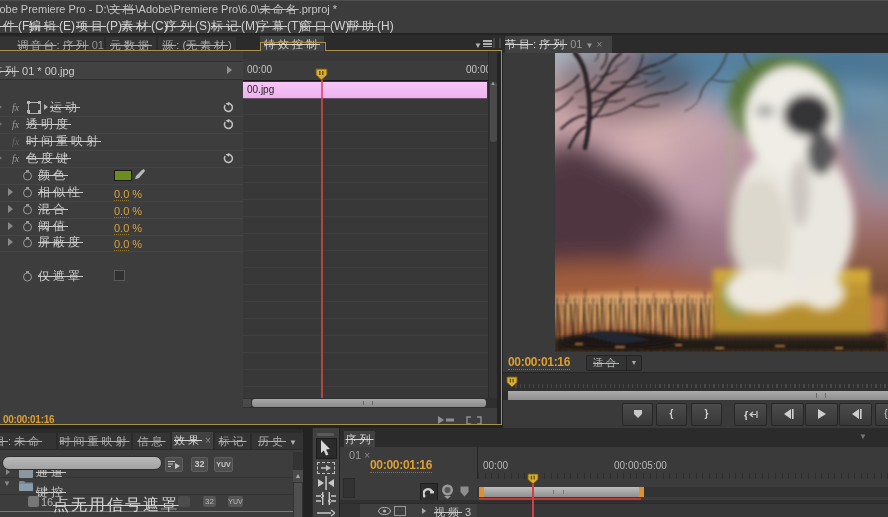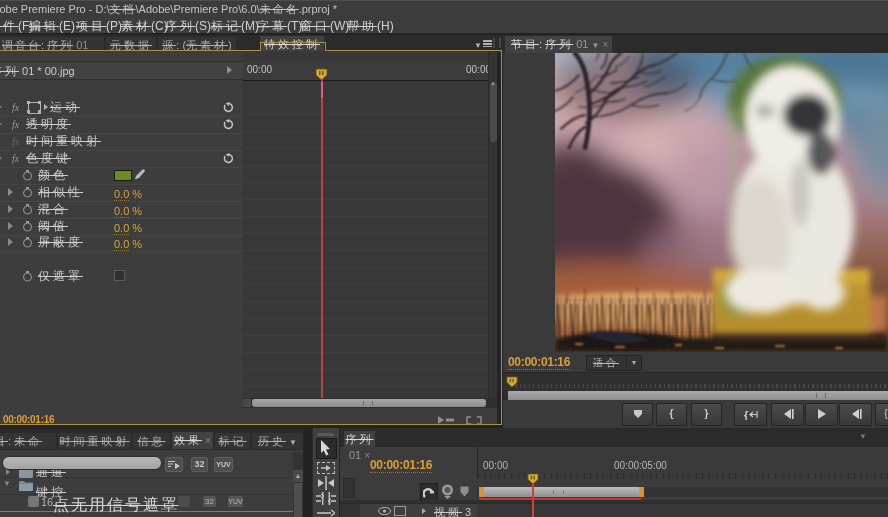--- a/index.html
+++ b/index.html
@@ -30,29 +30,29 @@
 <span class="a" style="left:76px"><span class="k">项目</span>(P)</span>
 <span class="a" style="left:121px"><span class="k">素材</span>(C)</span>
 <span class="a" style="left:165px"><span class="k">序列</span>(S)</span>
 <span class="a" style="left:211px"><span class="k">标记</span>(M)</span>
 <span class="a" style="left:257px"><span class="k">字幕</span>(T)</span>
 <span class="a" style="left:300px"><span class="k">窗口</span>(W)</span>
 <span class="a" style="left:347px"><span class="k">帮助</span>(H)</span>
 </div>
 
 <div class="a" style="left:0;top:35px;width:888px;height:18px;background:#2b2b2b"></div>
-<div class="tab" style="left:0;top:37px;width:104px;text-align:left"><span style="margin-left:2px"><span class="k2">调音台</span>: <span class="k2">序列</span> <span style="color:#8f8f8f">01</span></span></div>
+<div class="tab" style="left:0;top:37px;width:104px;text-align:right"><span style="margin-left:2px"><span class="k2">调音台</span>: <span class="k2">序列</span> <span style="color:#8f8f8f">01</span></span></div>
 <div class="tab" style="left:106px;top:37px;width:50px"><span class="k">元数据</span></div>
 <div class="tab" style="left:158px;top:37px;width:78px"><span class="k">源</span>: (<span class="k">无素材</span>)</div>
 <div class="tab" style="left:260px;top:36px;width:64px;height:17px;background:#414141;color:#d8d8d8"><span class="k">特效控制台</span> <span class="tabx">×</span></div>
 
 <div class="a" style="left:474px;top:40px;color:#b0b0b0;font-size:8px">▼<span style="display:inline-block;vertical-align:1px;margin-left:1px;width:9px;border-top:5px double #b0b0b0;border-bottom:1px solid #b0b0b0;height:1px"></span></div>
 <div class="a" style="left:493px;top:38px;width:4px;height:10px;border-left:2px solid #454545;border-right:2px solid #454545"></div>
 
-<div class="tab" style="left:505px;top:36px;width:107px;height:17px;background:#414141;color:#d8d8d8;text-align:left"><span style="margin-left:6px"><span class="k">节目</span>: <span class="k">序列</span> <span style="color:#999">01</span></span> <span style="color:#999;font-size:8px">▼</span> <span class="tabx">×</span></div>
+<div class="tab" style="left:505px;top:36px;width:107px;height:17px;background:#414141;color:#d8d8d8;text-align:left"><span style=""><span class="k">节目</span>: <span class="k">序列</span> <span style="color:#999">01</span></span> <span style="color:#999;font-size:8px">▼</span> <span class="tabx">×</span></div>
 
 <div class="a" style="left:0;top:50px;width:261px;height:1px;background:#a8924a"></div>
 <div class="a" style="left:260px;top:42px;width:64px;height:8px;border:1px solid #a8924a;border-bottom:none"></div>
 <div class="a" style="left:325px;top:50px;width:177px;height:1px;background:#a8924a"></div>
 <div class="a" style="left:501px;top:50px;width:1px;height:375px;background:#a8924a"></div>
 <div class="a" style="left:0;top:424px;width:502px;height:1px;background:#a8924a"></div>
 
 <div class="a" id="ec" style="left:0;top:51px;width:497px;height:373px;background:#3d3d3d;overflow:hidden">
 
   <div class="a" style="left:0;top:10px;width:243px;height:17px;background:#424242;border-top:1px solid #2f2f2f;border-bottom:1px solid #2f2f2f">
@@ -164,20 +164,23 @@
     <span class="a" style="left:114px;top:2px;width:9px;height:9px;background:#303030;border:1px solid #5a5a5a"></span>
   </div>
 
   <div class="a" style="left:243px;top:0;width:245px;height:347px;background:#383838">
     <div class="a" style="left:0;top:10px;width:245px;height:19px;background:#3c3c3c;border-bottom:1px solid #191919"></div>
     <span class="a" style="left:4px;top:13px;font-size:10px;color:#c4c4c4">00:00</span>
     <span class="a" style="left:223px;top:13px;font-size:10px;color:#c4c4c4;width:22px;overflow:hidden;white-space:nowrap">00:00:0</span>
 
     <div class="a" style="left:0;top:47px;width:245px;height:300px;background:repeating-linear-gradient(#383838 0px,#383838 16px,#3f3f3f 16px,#3f3f3f 17px)"></div>
 
+    <div class="a" style="left:0;top:31px;width:244px;height:16px;background:linear-gradient(#f6c7f6,#eeb2ee);border-bottom:1px solid #6b4f69">
+      <span class="a" style="left:4px;top:2px;font-size:10px;color:#1e1e1e">00.jpg</span>
+    </div>
 
     <div class="a" style="left:78px;top:29px;width:2px;height:327px;background:#b84343"></div>
     <div class="a" style="left:78px;top:31px;width:2px;height:16px;background:#e05a8a"></div>
 
     <svg class="a" style="left:72px;top:17px" width="13" height="13" viewBox="0 0 13 13">
         <path d="M1 1 H12 V7 L6.5 12 L1 7 Z" fill="#d8ae35" stroke="#6b5310"></path>
         <rect x="4" y="3" width="1.5" height="4" fill="#6b5310"></rect>
         <rect x="7" y="3" width="1.5" height="4" fill="#6b5310"></rect>
       </svg>
   </div>

